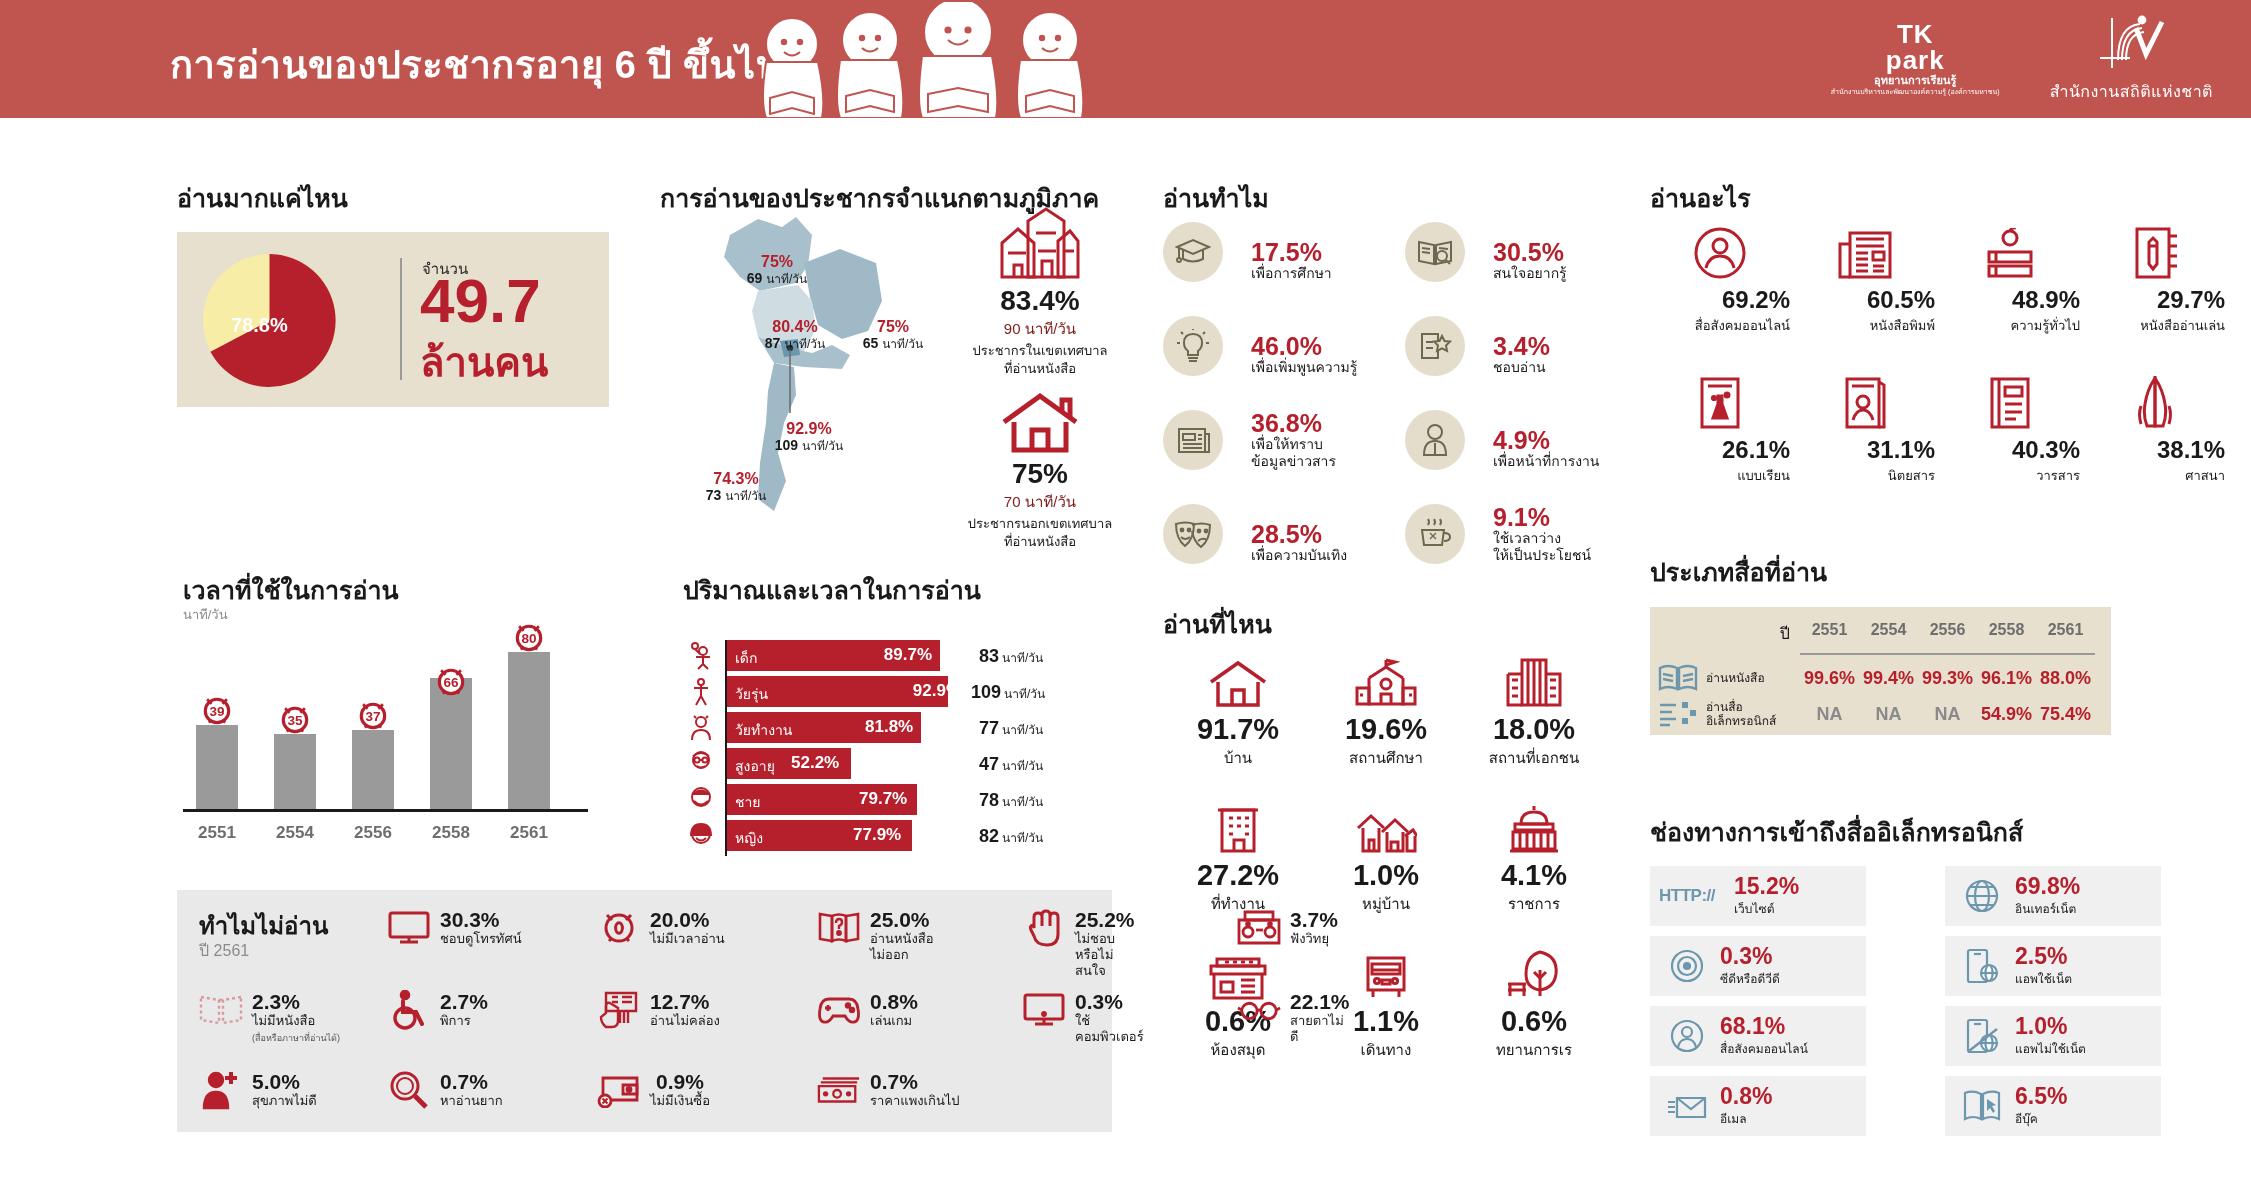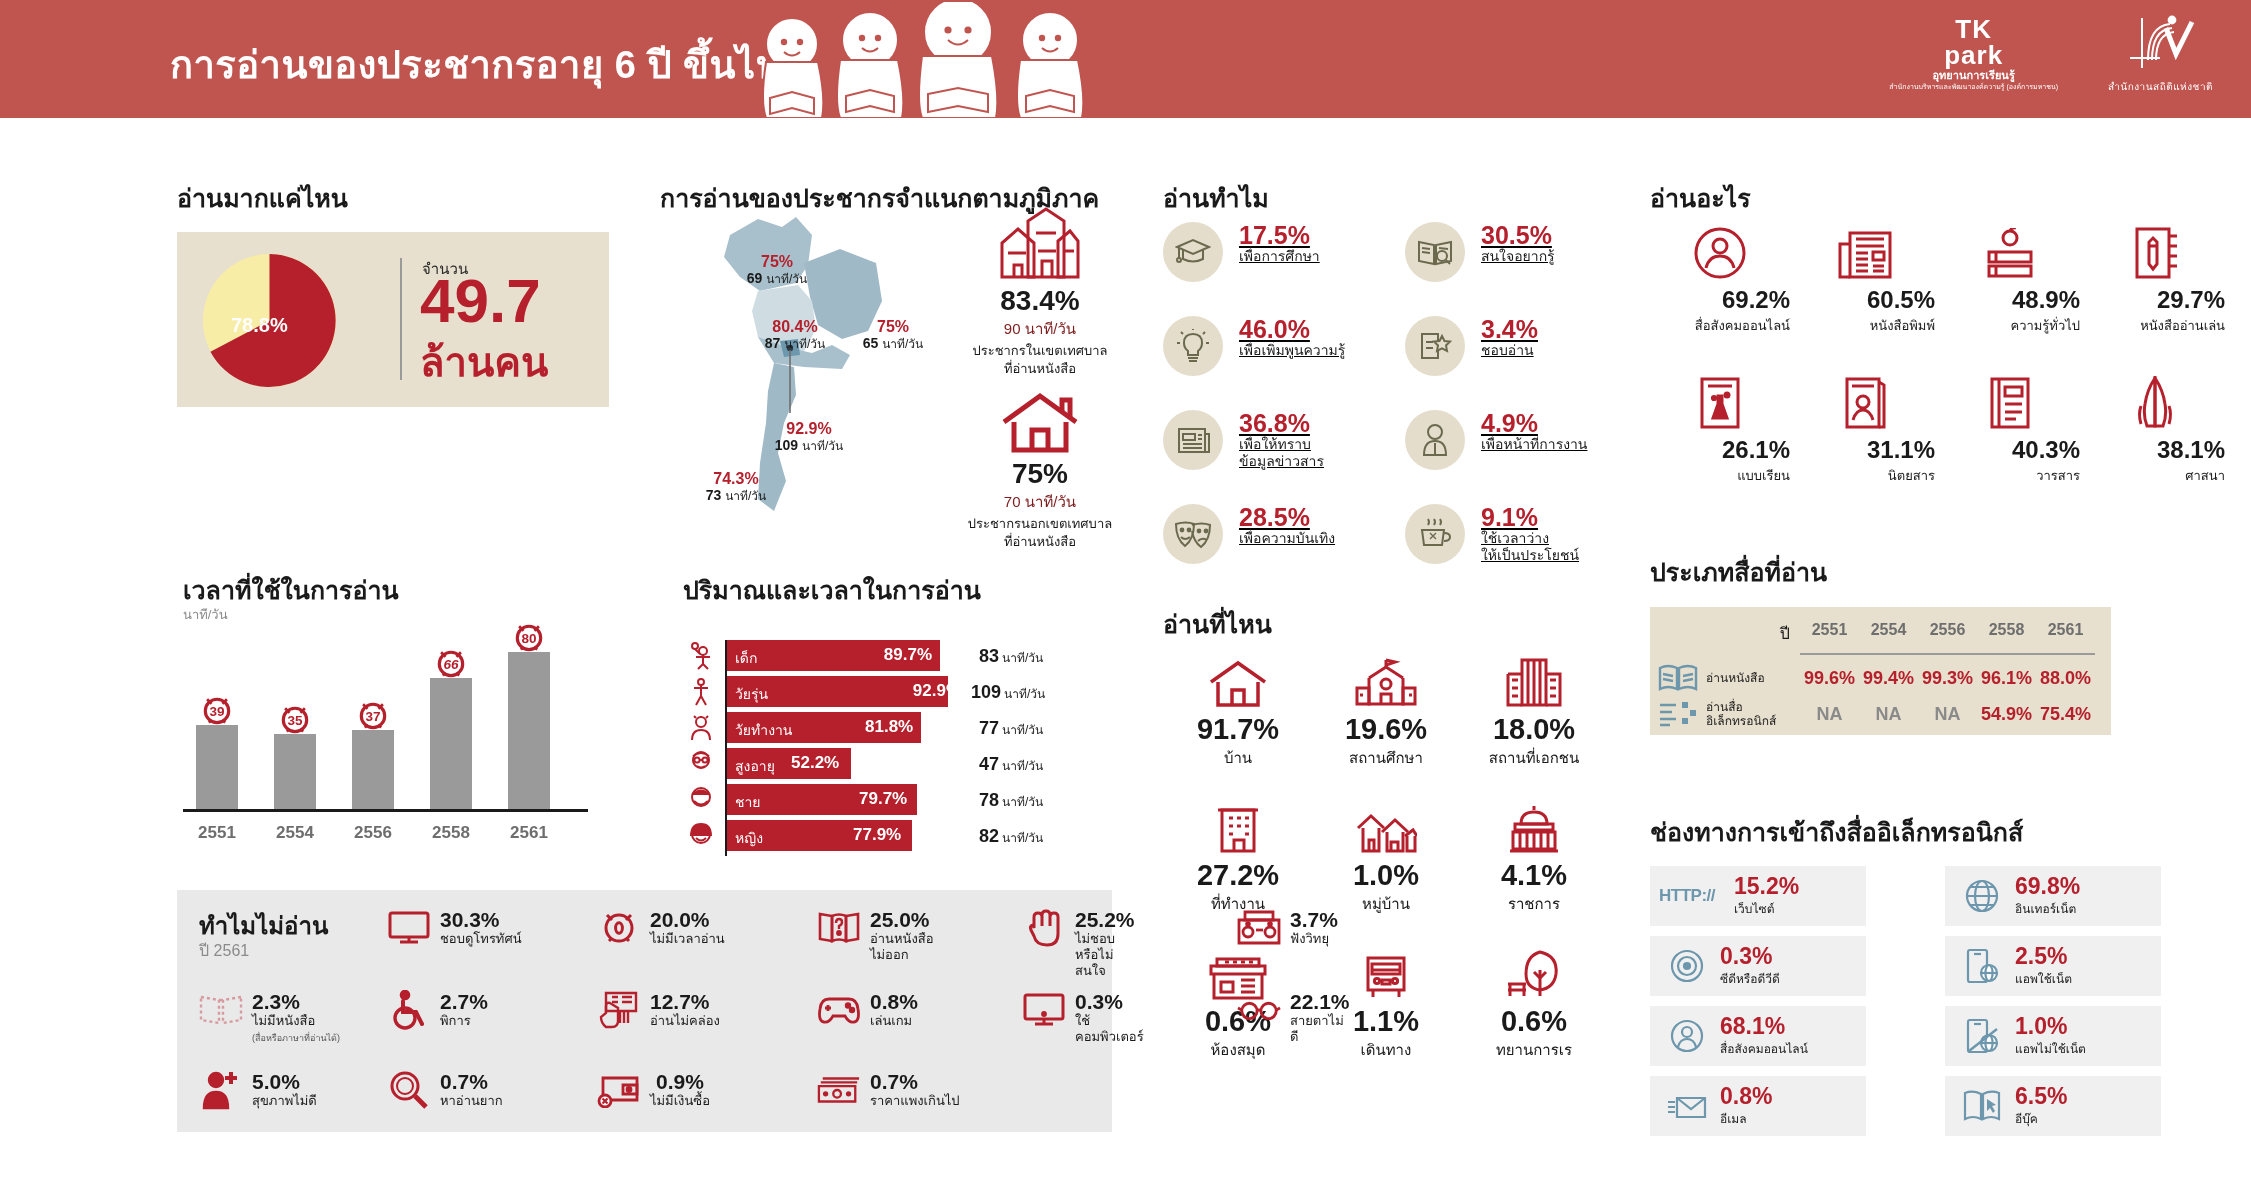--- a/index.html
+++ b/index.html
@@ -24,21 +24,21 @@
   .header-kids {
     position: absolute; left: 730px; top: 2px; width: 400px; height: 116px;
   }
   .logos { position: absolute; right: 38px; top: 14px; display: flex; align-items: center; gap: 50px; }
   .logo-tk { color:#fff; text-align:center; line-height: 1; }
   .logo-tk .l1 { font-size: 26px; font-weight: bold; letter-spacing: 1px;}
   .logo-tk .l2 { font-size: 26px; font-weight: bold; letter-spacing: 1px;}
   .logo-tk .l3 { font-size: 11px; font-weight: bold; margin-top:2px;}
   .logo-tk .l4 { font-size: 7px; margin-top:2px; line-height:1.2;}
   .logo-nso { color:#fff; text-align:center; }
-  .logo-nso .nso-text { font-size: 10px; letter-spacing:.5px; margin-top:3px;}
+  .logo-nso .nso-text { font-size: 16px; letter-spacing:.5px; margin-top:3px;}
 
   
   .sec-title {
     position: absolute; font-size: 25px; font-weight: bold; color: #1a1a1a;
   }
   .sub-note { position:absolute; font-size: 13px; color:#8b8b8b; }
 
   
   .pie-panel {
     position: absolute; left: 177px; top: 232px; width: 432px; height: 175px;
@@ -62,21 +62,21 @@
   .map-lbl .m small { font-weight: normal; font-size: 12px; }
 
   .map-stat { position: absolute; text-align:center; width: 200px; }
   .map-stat .icon { height: 76px; display:flex; align-items:flex-end; justify-content:center; }
   .map-stat .pct { font-size: 28px; font-weight: bold; color:#1a1a1a; margin-top:4px;}
   .map-stat .min { font-size: 15px; color:#7f1d1d; }
   .map-stat .desc { font-size: 13px; color:#1a1a1a; line-height:1.25; margin-top:2px;}
 
   
   .why-grid { position:absolute; left: 1163px; top: 222px; width: 450px; }
-  .why-item { position:absolute; display:flex; align-items:flex-start; gap: 16px; text-decoration: underline; }
+  .why-item { position:absolute; display:flex; align-items:flex-end; gap: 28px; }
   .why-circle {
     width: 60px; height: 60px; border-radius: 50%;
     background: #e4ddcb; display:flex; align-items:center; justify-content:center; flex:none;
   }
   .why-txt .pct { font-size: 25px; font-weight: bold; color:#b5202c; line-height: 1.05;}
   .why-txt .lbl { font-size: 14px; color:#1a1a1a; line-height:1.2; }
 
   
   .what-grid { position:absolute; left: 1650px; top: 222px; width: 580px; }
   .what-item { position:absolute; width: 140px; text-align:right; }
@@ -553,21 +553,21 @@
       <text x="20" y="27" font-size="15" font-weight="bold" fill="#b5202c" text-anchor="middle" font-family="Liberation Sans">35</text>
         </svg>
     </div>
     <div class="bc-clock" style="left:172px; top:52px;">
       <svg viewBox="0 0 40 40" width="36" height="36">
           <circle cx="20" cy="21" r="13" fill="#fff" stroke="#b5202c" stroke-width="3.5"></circle>
       <path d="M9 8 L14 13 M31 8 L26 13 M11 34 L14 31 M29 34 L26 31" stroke="#b5202c" stroke-width="3" fill="none"></path>
       <text x="20" y="27" font-size="15" font-weight="bold" fill="#b5202c" text-anchor="middle" font-family="Liberation Sans">37</text>
         </svg>
     </div>
-    <div class="bc-clock" style="left:250px; top:0px;font-style:italic;">
+    <div class="bc-clock" style="left:250px; top:18px;">
       <svg viewBox="0 0 40 40" width="36" height="36">
           <circle cx="20" cy="21" r="13" fill="#fff" stroke="#b5202c" stroke-width="3.5"></circle>
       <path d="M9 8 L14 13 M31 8 L26 13 M11 34 L14 31 M29 34 L26 31" stroke="#b5202c" stroke-width="3" fill="none"></path>
       <text x="20" y="27" font-size="15" font-weight="bold" fill="#b5202c" text-anchor="middle" font-family="Liberation Sans">66</text>
         </svg>
     </div>
     <div class="bc-clock" style="left:328px; top:-26px;">
       <svg viewBox="0 0 40 40" width="36" height="36">
           <circle cx="20" cy="21" r="13" fill="#fff" stroke="#b5202c" stroke-width="3.5"></circle>
       <path d="M9 8 L14 13 M31 8 L26 13 M11 34 L14 31 M29 34 L26 31" stroke="#b5202c" stroke-width="3" fill="none"></path>

